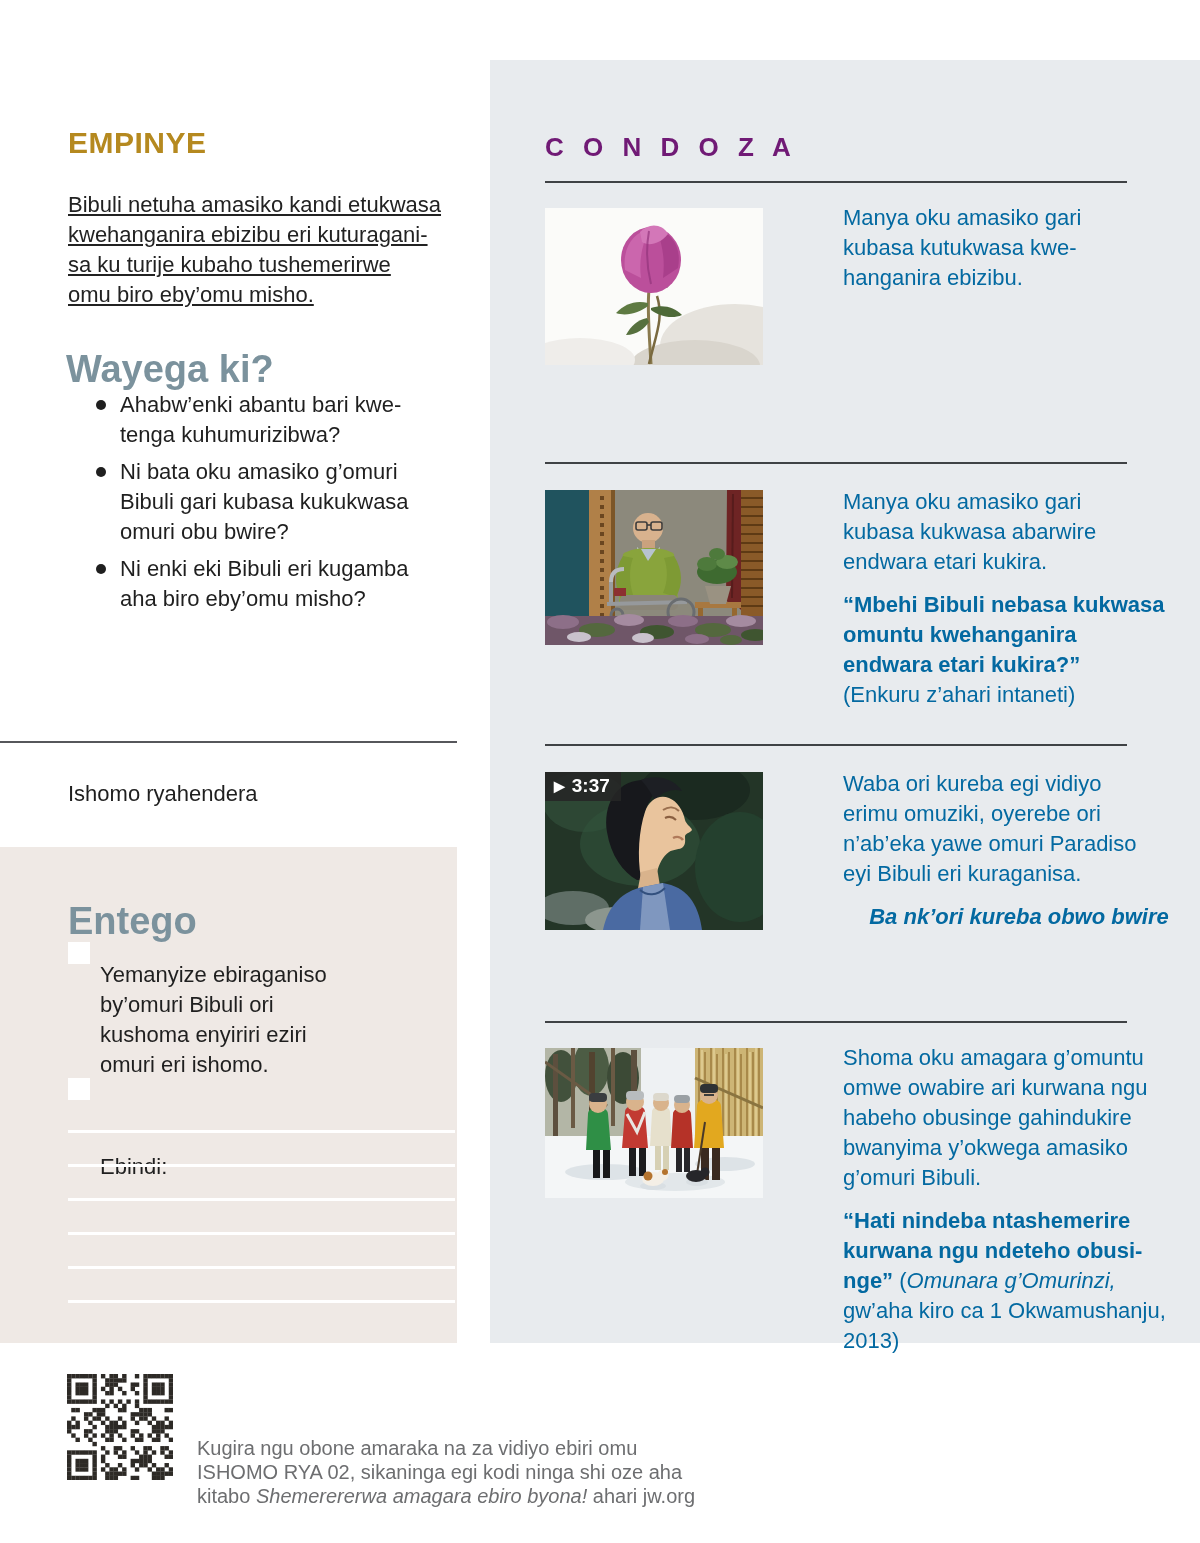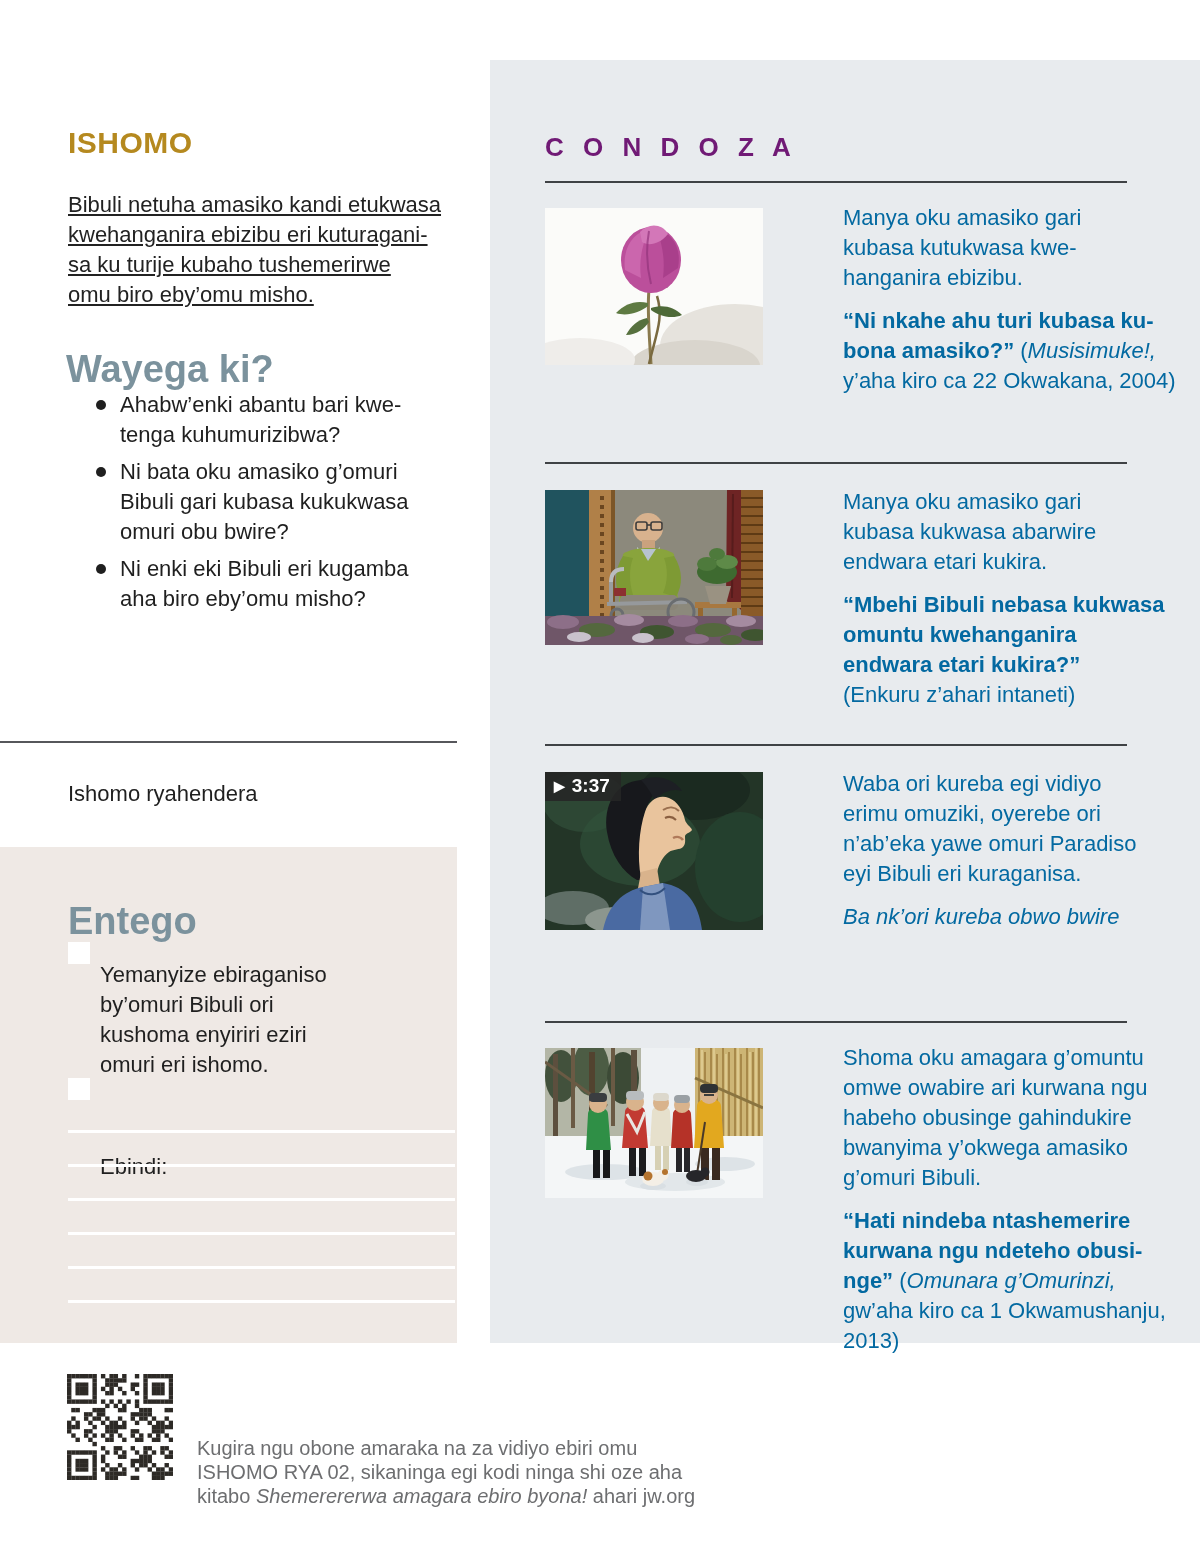--- a/index.html
+++ b/index.html
@@ -34,37 +34,37 @@
   .photo{overflow:hidden;}
   .photo svg{display:block;width:100%;height:100%;}
   .img1{left:545px;top:208px;width:218px;height:157px;}
   .img2{left:545px;top:490px;width:218px;height:155px;}
   .img3{left:545px;top:772px;width:218px;height:158px;}
   .img4{left:545px;top:1048px;width:218px;height:150px;}
   .sec-text{width:352px;font-size:22px;line-height:30px;color:#0369a1;}
   .st1{left:843px;top:203px;} .st2{left:843px;top:487px;} .st3{left:843px;top:769px;} .st4{left:843px;top:1043px;}
   .sec-text p{margin:0;white-space:pre-line;}
   .sec-text p.body-p{margin-bottom:13px;}
-  .b{font-weight:700;} .i{font-style:italic;} .bi{font-weight:400;font-style:italic;}
+  .b{font-weight:700;} .i{font-style:italic;} .bi{font-weight:700;font-style:italic;text-align:center;}
   .video-badge{left:545px;top:772px;display:flex;align-items:center;gap:7px;
     background:rgba(38,38,38,.88);color:#fff;padding:3px 11px 4px 9px;
     font-size:19px;font-weight:700;}
   .play-glyph{font-size:14px;line-height:1;}
 
   
   .qr{left:67px;top:1374px;width:106px;height:106px;}
   .qr svg{display:block;width:100%;height:100%;}
   .footer-caption{left:197px;top:1416px;width:620px;font-size:20px;line-height:24px;color:#6d6e70;}
 </style>
 </head>
 <body>
 
 <div class="page">
 
-  <h1 class="abs summary-title">ISHOMO</h1>
+  <h1 class="abs summary-title">EMPINYE</h1>
   <p class="abs summary-body preline">Bibuli netuha amasiko kandi etukwasa
 kwehanganira ebizibu eri kuturagani-
 sa ku turije kubaho tushemerirwe
 omu biro eby’omu misho.</p>
 
   <h2 class="abs questions-title">Wayega ki?</h2>
   <ul class="abs questions">
       <li class="preline">Ahabw’enki abantu bari kwe-
 tenga kuhumurizibwa?</li>
       <li class="preline">Ni bata oku amasiko g’omuri
@@ -114,23 +114,20 @@
       <path d="M80,62 C77,38 90,24 104,21 C96,40 94,54 96,70 Z" fill="#cb66ad"></path>
       <path d="M133,60 C137,38 126,25 112,21 C118,40 120,52 118,70 Z" fill="#a93f8b"></path>
       <path d="M95,24 C103,15 117,15 123,26 C114,37 103,38 97,34 Z" fill="#d377b8"></path>
       <path d="M104,23 C101,40 101,56 106,76" stroke="#93357c" stroke-width="2" fill="none" opacity="0.7"></path>
     </svg>
   </div>
   <div class="abs sec-text st1">
       <p class="body-p">Manya oku amasiko gari
 kubasa kutukwasa kwe-
 hanganira ebizibu.</p>
-      <p class="quote-p"><span class="b">“Ni nkahe ahu turi kubasa ku-
-bona amasiko?”</span><span> (</span><span class="i">Musisimuke!,</span><span>
-y’aha kiro ca 22 Okwakana, 2004)</span></p>
     </div>
 
   <div class="abs sec-rule r2"></div>
   <div class="abs photo img2">
     <svg viewBox="0 0 218 155">
       <rect width="218" height="155" fill="#8c897c"></rect>
       <rect x="0" width="46" height="155" fill="#20535e"></rect>
       <rect x="44" width="24" height="155" fill="#b08048"></rect>
       <rect x="66" width="4" height="155" fill="#7c5628"></rect>
       <line x1="57" y1="6" x2="57" y2="132" stroke="#6a4620" stroke-width="4" stroke-dasharray="4 5"></line>

